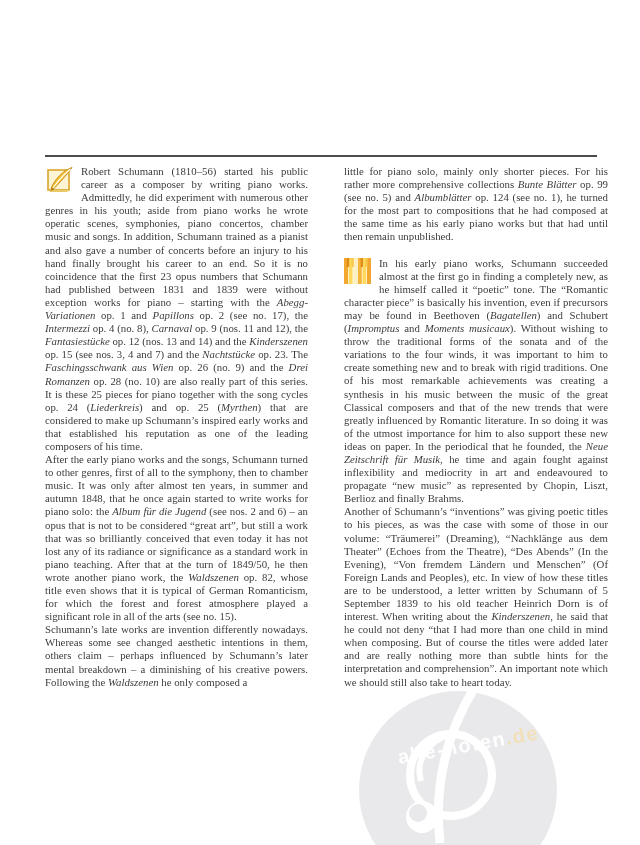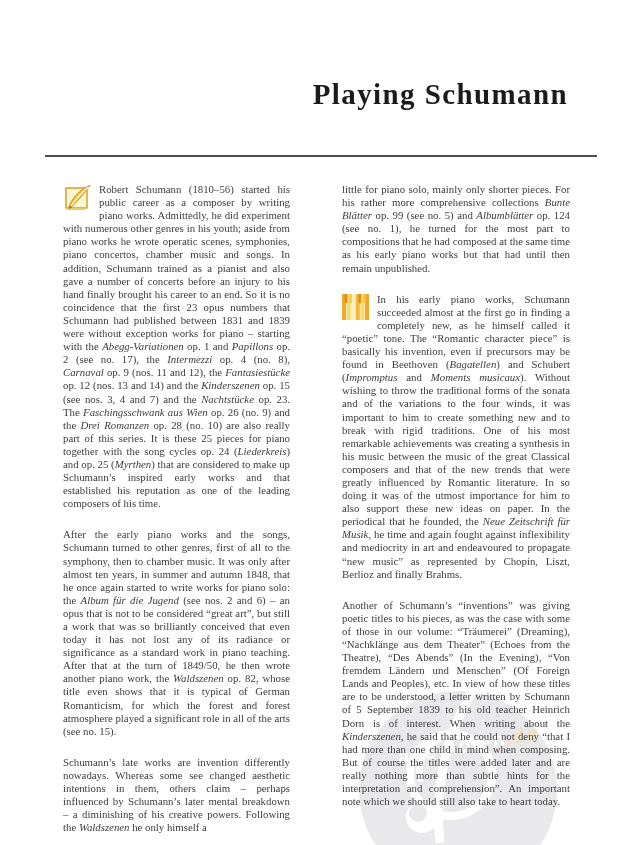--- a/index.html
+++ b/index.html
@@ -29,22 +29,22 @@
   .col{
     position:absolute;
     top:165px;
     font-size:10.8px;
     line-height:13.1px;
     text-align:justify;
     color:#3c3c3e;
     z-index:2;
   }
   .col-left{left:45px;width:263px;}
-  .col-right{left:324px;width:264px;}
-  p.para{margin:18px;padding:0;}
+  .col-right{left:344px;width:264px;}
+  p.para{margin:0;padding:0;}
   p.para.gap{margin-top:13px;}
   .para-icon{
     float:left;
     margin:1px 7px 0 0;
     line-height:0;
   }
   .col i{font-style:italic;}
   
   .watermark{
     position:absolute;
@@ -75,34 +75,33 @@
   <svg class="watermark" viewBox="0 0 295 162" xmlns="http://www.w3.org/2000/svg">
     <circle cx="113" cy="107" r="99" fill="#e9e9ec"></circle>
     <path d="M130 4 C104 46 88 96 95 160" stroke="#ffffff" stroke-width="9" fill="none"></path>
     <circle cx="106" cy="92" r="41" stroke="#ffffff" stroke-width="8" fill="none"></circle>
     <path d="M106 51 C82 58 70 78 76 98" stroke="#ffffff" stroke-width="6" fill="none"></path>
     <circle cx="77" cy="134" r="16" fill="#ffffff"></circle>
     <circle cx="73" cy="130" r="9" fill="#e9e9ec"></circle>
   </svg>
   <div class="watermark-text"><span>alle-noten</span><span class="suffix">.de</span></div>
 
-  <div class="page-title">Playing Schumann</div>
 
   <div class="rule"></div>
 
   <div class="col col-left">
       <p class="para"><span class="para-icon"><svg width="29" height="27" viewBox="0 0 29 27" xmlns="http://www.w3.org/2000/svg">
     <rect x="3" y="4" width="21" height="20" fill="#fdf4d4" stroke="#d9a62a" stroke-width="1.6"></rect>
     <path d="M3 24 L24 24 L22 26 L5 26 Z" fill="#e9c96a"></path>
     <path d="M6 22.5 C10 13, 17.5 5, 27 1.5 C21.5 9.5, 14.5 16.5, 8.5 23 Z" fill="#f5c234" stroke="#c98f1b" stroke-width="1"></path>
     <path d="M8 22 C13.5 14.5, 20 7.5, 25.5 3" stroke="#ffffff" stroke-width="1.1" fill="none"></path>
     <path d="M5.5 25 L7 21.5 L9.3 23.4 Z" fill="#b07c12"></path>
   </svg></span><span>Robert Schumann (1810–56) started his public career as a composer by writing piano works. Admittedly, he did experiment with numerous other genres in his youth; aside from piano works he wrote operatic scenes, symphonies, piano concertos, chamber music and songs. In addition, Schumann trained as a pianist and also gave a number of concerts before an injury to his hand finally brought his career to an end. So it is no coincidence that the first 23 opus numbers that Schumann had published between 1831 and 1839 were without exception works for piano – starting with the </span><i>Abegg-Variationen</i><span> op. 1 and </span><i>Papillons</i><span> op. 2 (see no. 17), the </span><i>Intermezzi</i><span> op. 4 (no. 8), </span><i>Carnaval</i><span> op. 9 (nos. 11 and 12), the </span><i>Fantasiestücke</i><span> op. 12 (nos. 13 and 14) and the </span><i>Kinderszenen</i><span> op. 15 (see nos. 3, 4 and 7) and the </span><i>Nachtstücke</i><span> op. 23. The </span><i>Faschingsschwank aus Wien</i><span> op. 26 (no. 9) and the </span><i>Drei Romanzen</i><span> op. 28 (no. 10) are also really part of this series. It is these 25 pieces for piano together with the song cycles op. 24 (</span><i>Liederkreis</i><span>) and op. 25 (</span><i>Myrthen</i><span>) that are considered to make up Schumann’s inspired early works and that established his reputation as one of the leading composers of his time.</span></p>
       <p class="para"><span>After the early piano works and the songs, Schumann turned to other genres, first of all to the symphony, then to chamber music. It was only after almost ten years, in summer and autumn 1848, that he once again started to write works for piano solo: the </span><i>Album für die Jugend</i><span> (see nos. 2 and 6) – an opus that is not to be considered “great art”, but still a work that was so brilliantly conceived that even today it has not lost any of its radiance or significance as a standard work in piano teaching. After that at the turn of 1849/50, he then wrote another piano work, the </span><i>Waldszenen</i><span> op. 82, whose title even shows that it is typical of German Romanticism, for which the forest and forest atmosphere played a significant role in all of the arts (see no. 15).</span></p>
-      <p class="para"><span>Schumann’s late works are invention differently nowadays. Whereas some see changed aesthetic intentions in them, others claim – perhaps influenced by Schumann’s later mental breakdown – a diminishing of his creative powers. Following the </span><i>Waldszenen</i><span> he only himself a</span></p>
+      <p class="para"><span>Schumann’s late works are invention differently nowadays. Whereas some see changed aesthetic intentions in them, others claim – perhaps influenced by Schumann’s later mental breakdown – a diminishing of his creative powers. Following the </span><i>Waldszenen</i><span> he only composed a</span></p>
     </div>
   <div class="col col-right">
       <p class="para"><span>little for piano solo, mainly only shorter pieces. For his rather more comprehensive collections </span><i>Bunte Blätter</i><span> op. 99 (see no. 5) and </span><i>Albumblätter</i><span> op. 124 (see no. 1), he turned for the most part to compositions that he had composed at the same time as his early piano works but that had until then remain unpublished.</span></p>
       <p class="para gap"><span class="para-icon"><svg width="28" height="26" viewBox="0 0 28 26" xmlns="http://www.w3.org/2000/svg">
     <rect x="0" y="0" width="28" height="26" fill="#ffffff"></rect>
     <rect x="0" y="0" width="4" height="26" fill="#f2a72e"></rect>
     <rect x="4.6" y="0" width="4" height="26" fill="#ffd95e"></rect>
     <rect x="9.2" y="0" width="4" height="26" fill="#fdf0c0"></rect>
     <rect x="13.8" y="0" width="4" height="26" fill="#f5b53a"></rect>
     <rect x="18.4" y="0" width="4" height="26" fill="#ffd95e"></rect>

